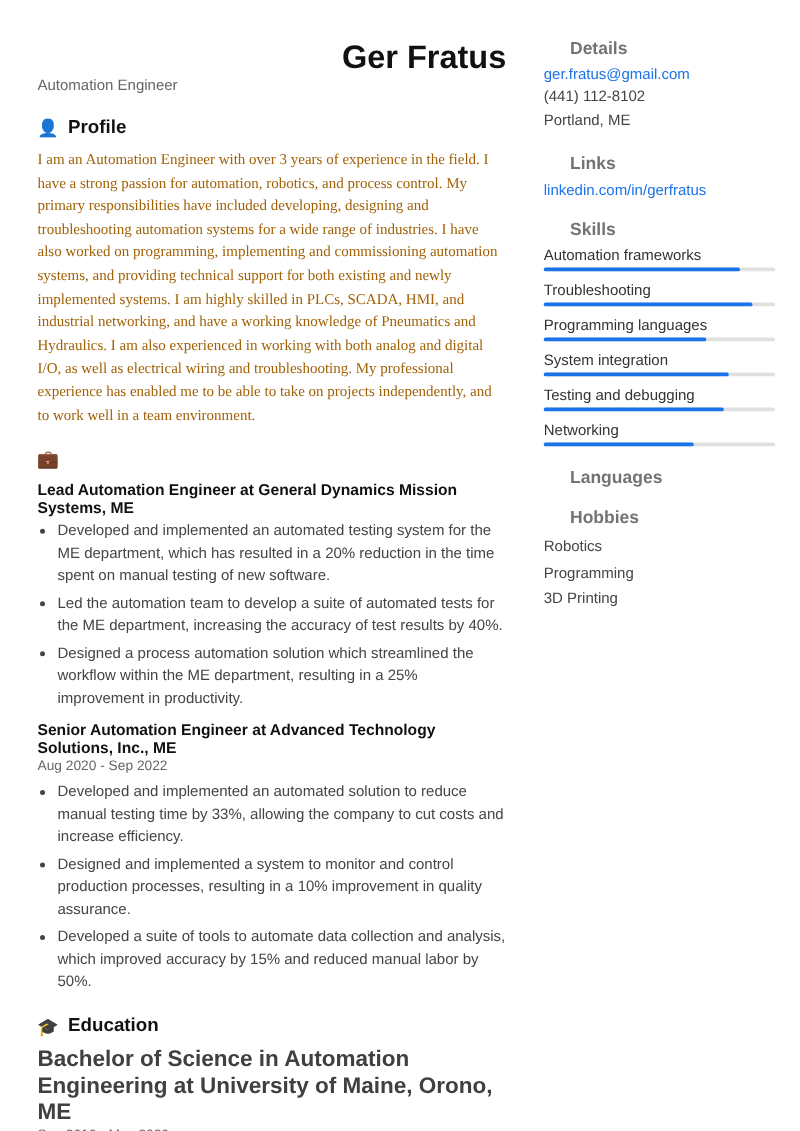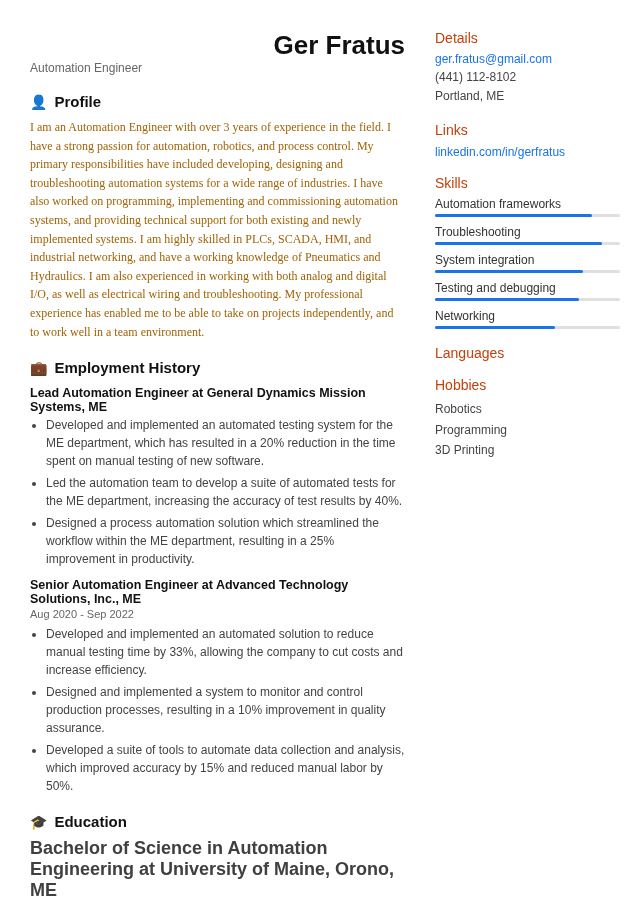--- a/index.html
+++ b/index.html
@@ -52,24 +52,25 @@
     .job-bullets { padding-left: 16px; }
     .job-bullets li { font-size: 12px; color: #444; line-height: 1.5; margin-bottom: 4px; }
 
     
     .edu-title { font-weight: bold; font-size: 18px; color: #404040; margin-bottom: 2px; }
     .edu-date { font-size: 11px; color: #666; margin-bottom: 4px; }
 
     
     .right-section-title {
       font-size: 14px;
-      font-weight: normal;
-      color: #c2410c;
+      font-weight: bold;
+      color: #737373;
       margin-bottom: 6px;
       margin-top: 16px;
+      margin-left: 21px;
     }
     .right-section-title:first-child { margin-top: 0; }
 
     .detail-item { font-size: 12px; color: #444; line-height: 1.6; }
     .detail-link { font-size: 12px; color: #1a73e8; text-decoration: none; }
 
     
     .skill-item { margin-bottom: 8px; }
     .skill-label { font-size: 12px; color: #333; margin-bottom: 3px; }
     .skill-bar-bg { height: 3px; background: #e0e0e0; border-radius: 2px; }
@@ -97,21 +98,20 @@
     </div>
 
     <div class="section-title">
       <span class="icon">👤</span>
       <span>Profile</span>
     </div>
     <p class="profile-text">I am an Automation Engineer with over 3 years of experience in the field. I have a strong passion for automation, robotics, and process control. My primary responsibilities have included developing, designing and troubleshooting automation systems for a wide range of industries. I have also worked on programming, implementing and commissioning automation systems, and providing technical support for both existing and newly implemented systems. I am highly skilled in PLCs, SCADA, HMI, and industrial networking, and have a working knowledge of Pneumatics and Hydraulics. I am also experienced in working with both analog and digital I/O, as well as electrical wiring and troubleshooting. My professional experience has enabled me to be able to take on projects independently, and to work well in a team environment.</p>
 
     <div class="section-title">
       <span class="icon">💼</span>
-      <span>Employment History</span>
     </div>
 
     <div>
       <div class="job-title">Lead Automation Engineer at General Dynamics Mission Systems, ME</div>
       <ul class="job-bullets">
         <li>Developed and implemented an automated testing system for the ME department, which has resulted in a 20% reduction in the time spent on manual testing of new software.</li>
         <li>Led the automation team to develop a suite of automated tests for the ME department, increasing the accuracy of test results by 40%.</li>
         <li>Designed a process automation solution which streamlined the workflow within the ME department, resulting in a 25% improvement in productivity.</li>
       </ul>
     </div>
@@ -159,20 +159,26 @@
         <div class="skill-bar-fill" style="width:85%"></div>
       </div>
     </div>
         <div class="skill-item">
       <div class="skill-label">Troubleshooting</div>
       <div class="skill-bar-bg">
         <div class="skill-bar-fill" style="width:90%"></div>
       </div>
     </div>
         <div class="skill-item">
+      <div class="skill-label">Programming languages</div>
+      <div class="skill-bar-bg">
+        <div class="skill-bar-fill" style="width:70%"></div>
+      </div>
+    </div>
+        <div class="skill-item">
       <div class="skill-label">System integration</div>
       <div class="skill-bar-bg">
         <div class="skill-bar-fill" style="width:80%"></div>
       </div>
     </div>
         <div class="skill-item">
       <div class="skill-label">Testing and debugging</div>
       <div class="skill-bar-bg">
         <div class="skill-bar-fill" style="width:78%"></div>
       </div>

